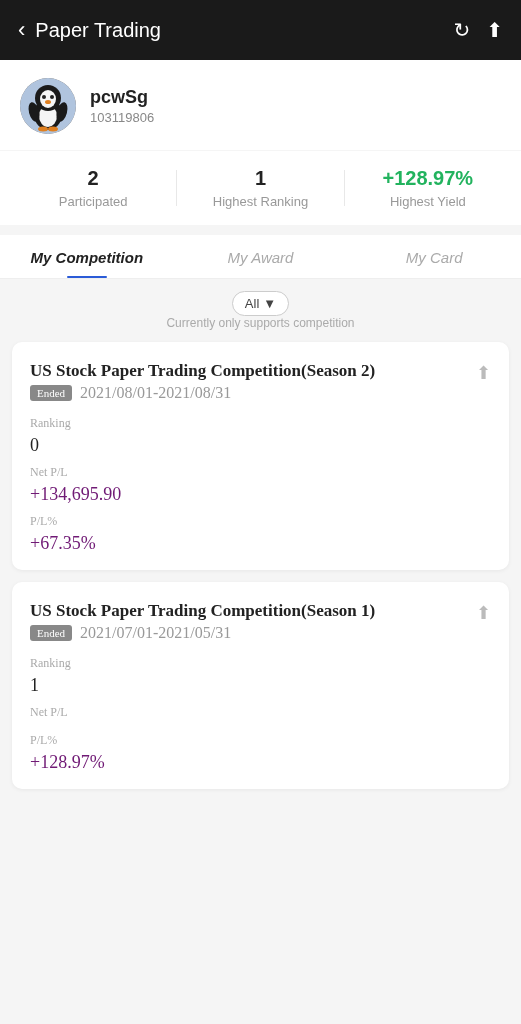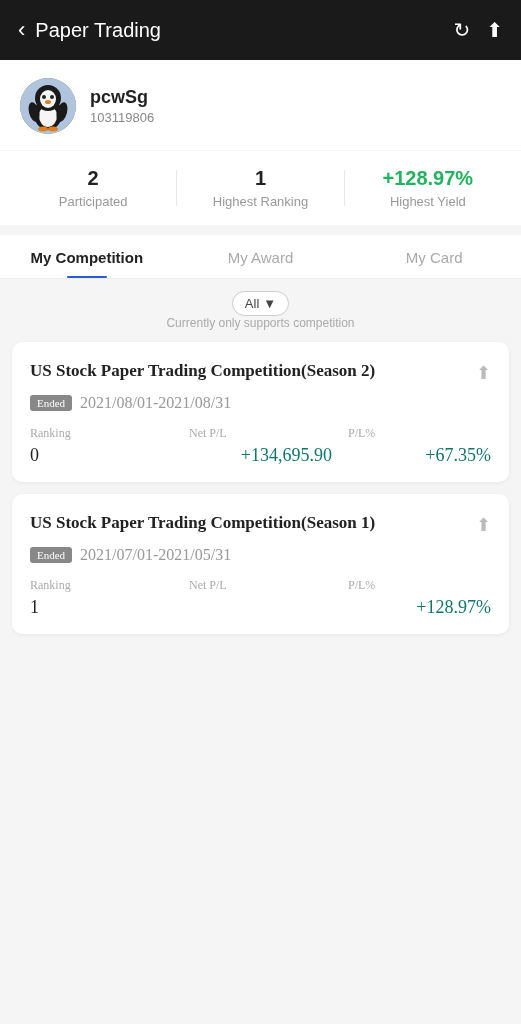--- a/index.html
+++ b/index.html
@@ -124,20 +124,21 @@
       border-bottom: 1px solid #eee;
     }
     .tab-item {
       flex: 1;
       text-align: center;
       padding: 14px 0 12px 0;
       font-size: 15px;
       color: #aaa;
       cursor: pointer;
       position: relative;
+      font-style: italic;
     }
     .tab-item.active {
       color: #222;
       font-weight: 700;
     }
     .tab-item.active::after {
       content: '';
       position: absolute;
       bottom: 0;
       left: 50%;
@@ -204,54 +205,55 @@
     .card-share-icon {
       font-size: 18px;
       color: #bbb;
       cursor: pointer;
       margin-top: 2px;
     }
     .card-meta {
       display: flex;
       align-items: center;
       gap: 8px;
-      margin-top: 10px;
+      margin-top: 0;
     }
     .ended-badge {
       background: #888;
       color: #fff;
       font-size: 11px;
       padding: 2px 7px;
       border-radius: 3px;
     }
     .card-date {
       font-size: 16px;
       color: #999;
     }
     .card-stats {
       display: flex;
       align-items: flex-start;
       margin-top: 14px;
-      gap: 16px;
+      gap: 9px;
+      flex-direction: column;
     }
     .card-stat {
       flex: 1;
     }
     .card-stat-label {
       font-size: 12px;
       color: #aaa;
       margin-bottom: 4px;
     }
     .card-stat-value {
       font-size: 18px;
       font-weight: 500;
       color: #222;
     }
     .card-stat-value.green {
-      color: #0f766e;
+      color: #701a75;
       text-align: right;
     }
 
     .spacer { height: 14px; }
   </style>
 </head>
 <body>
 
 <div class="header">
   <div class="header-left">

